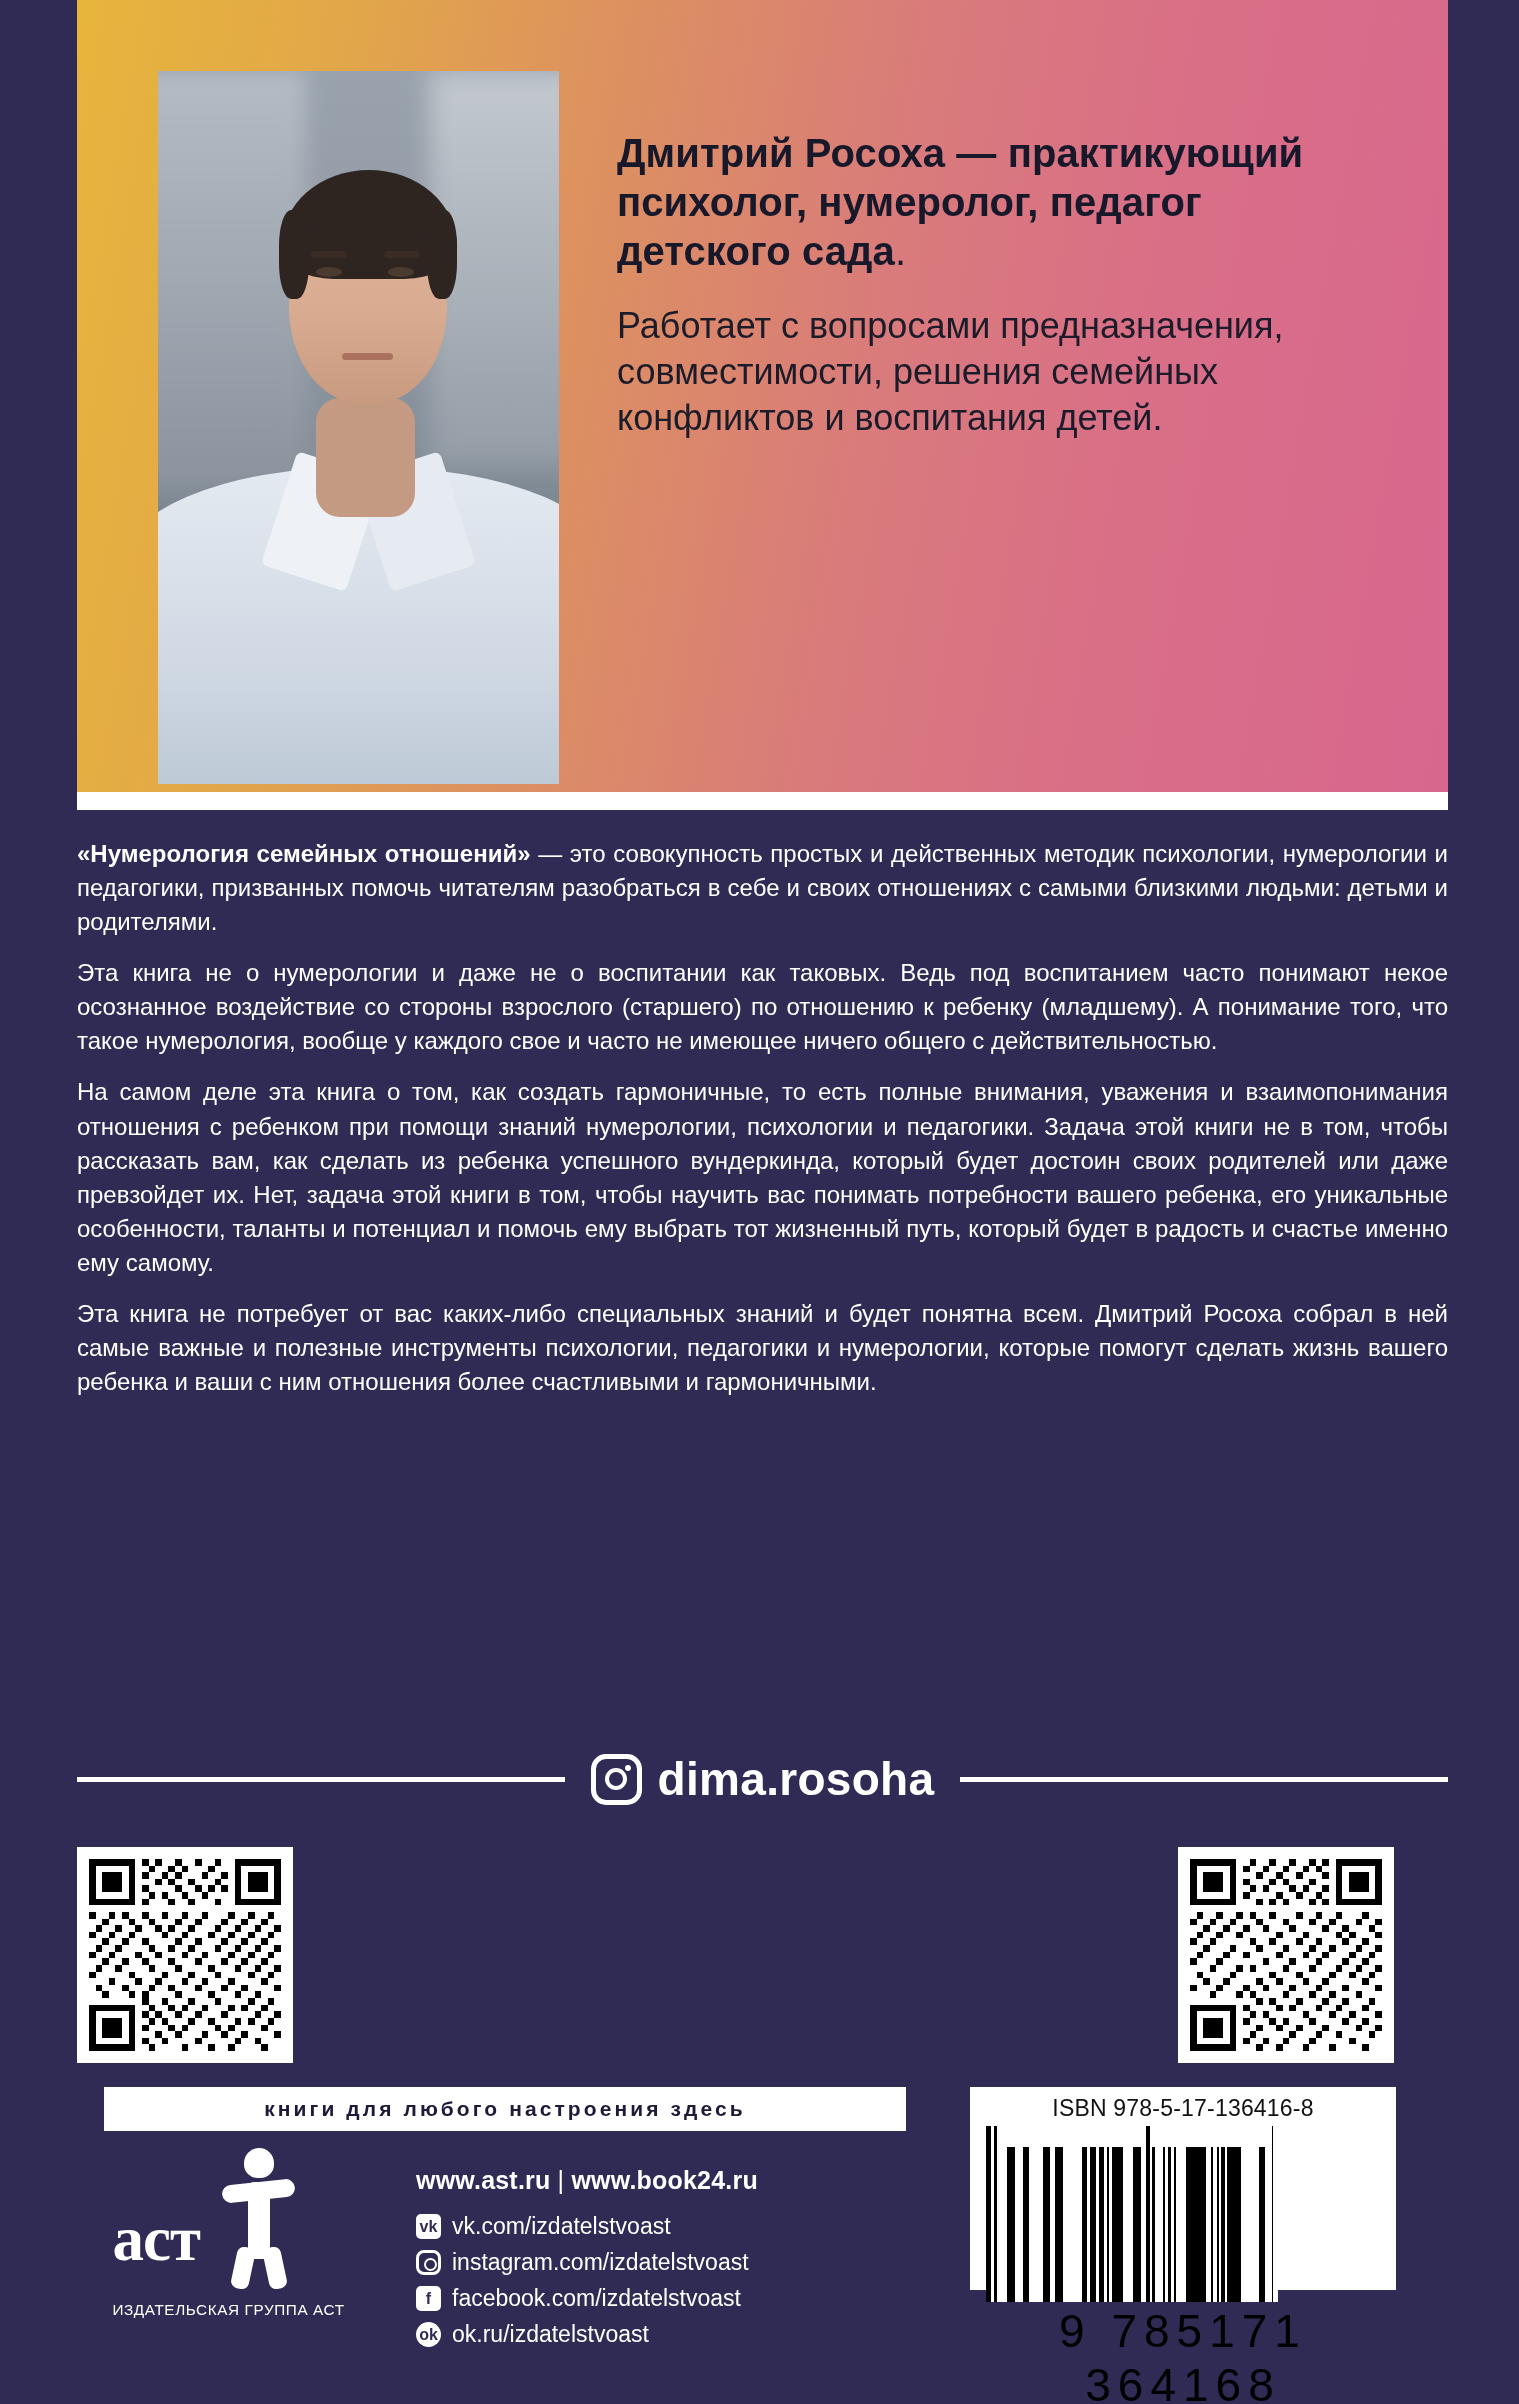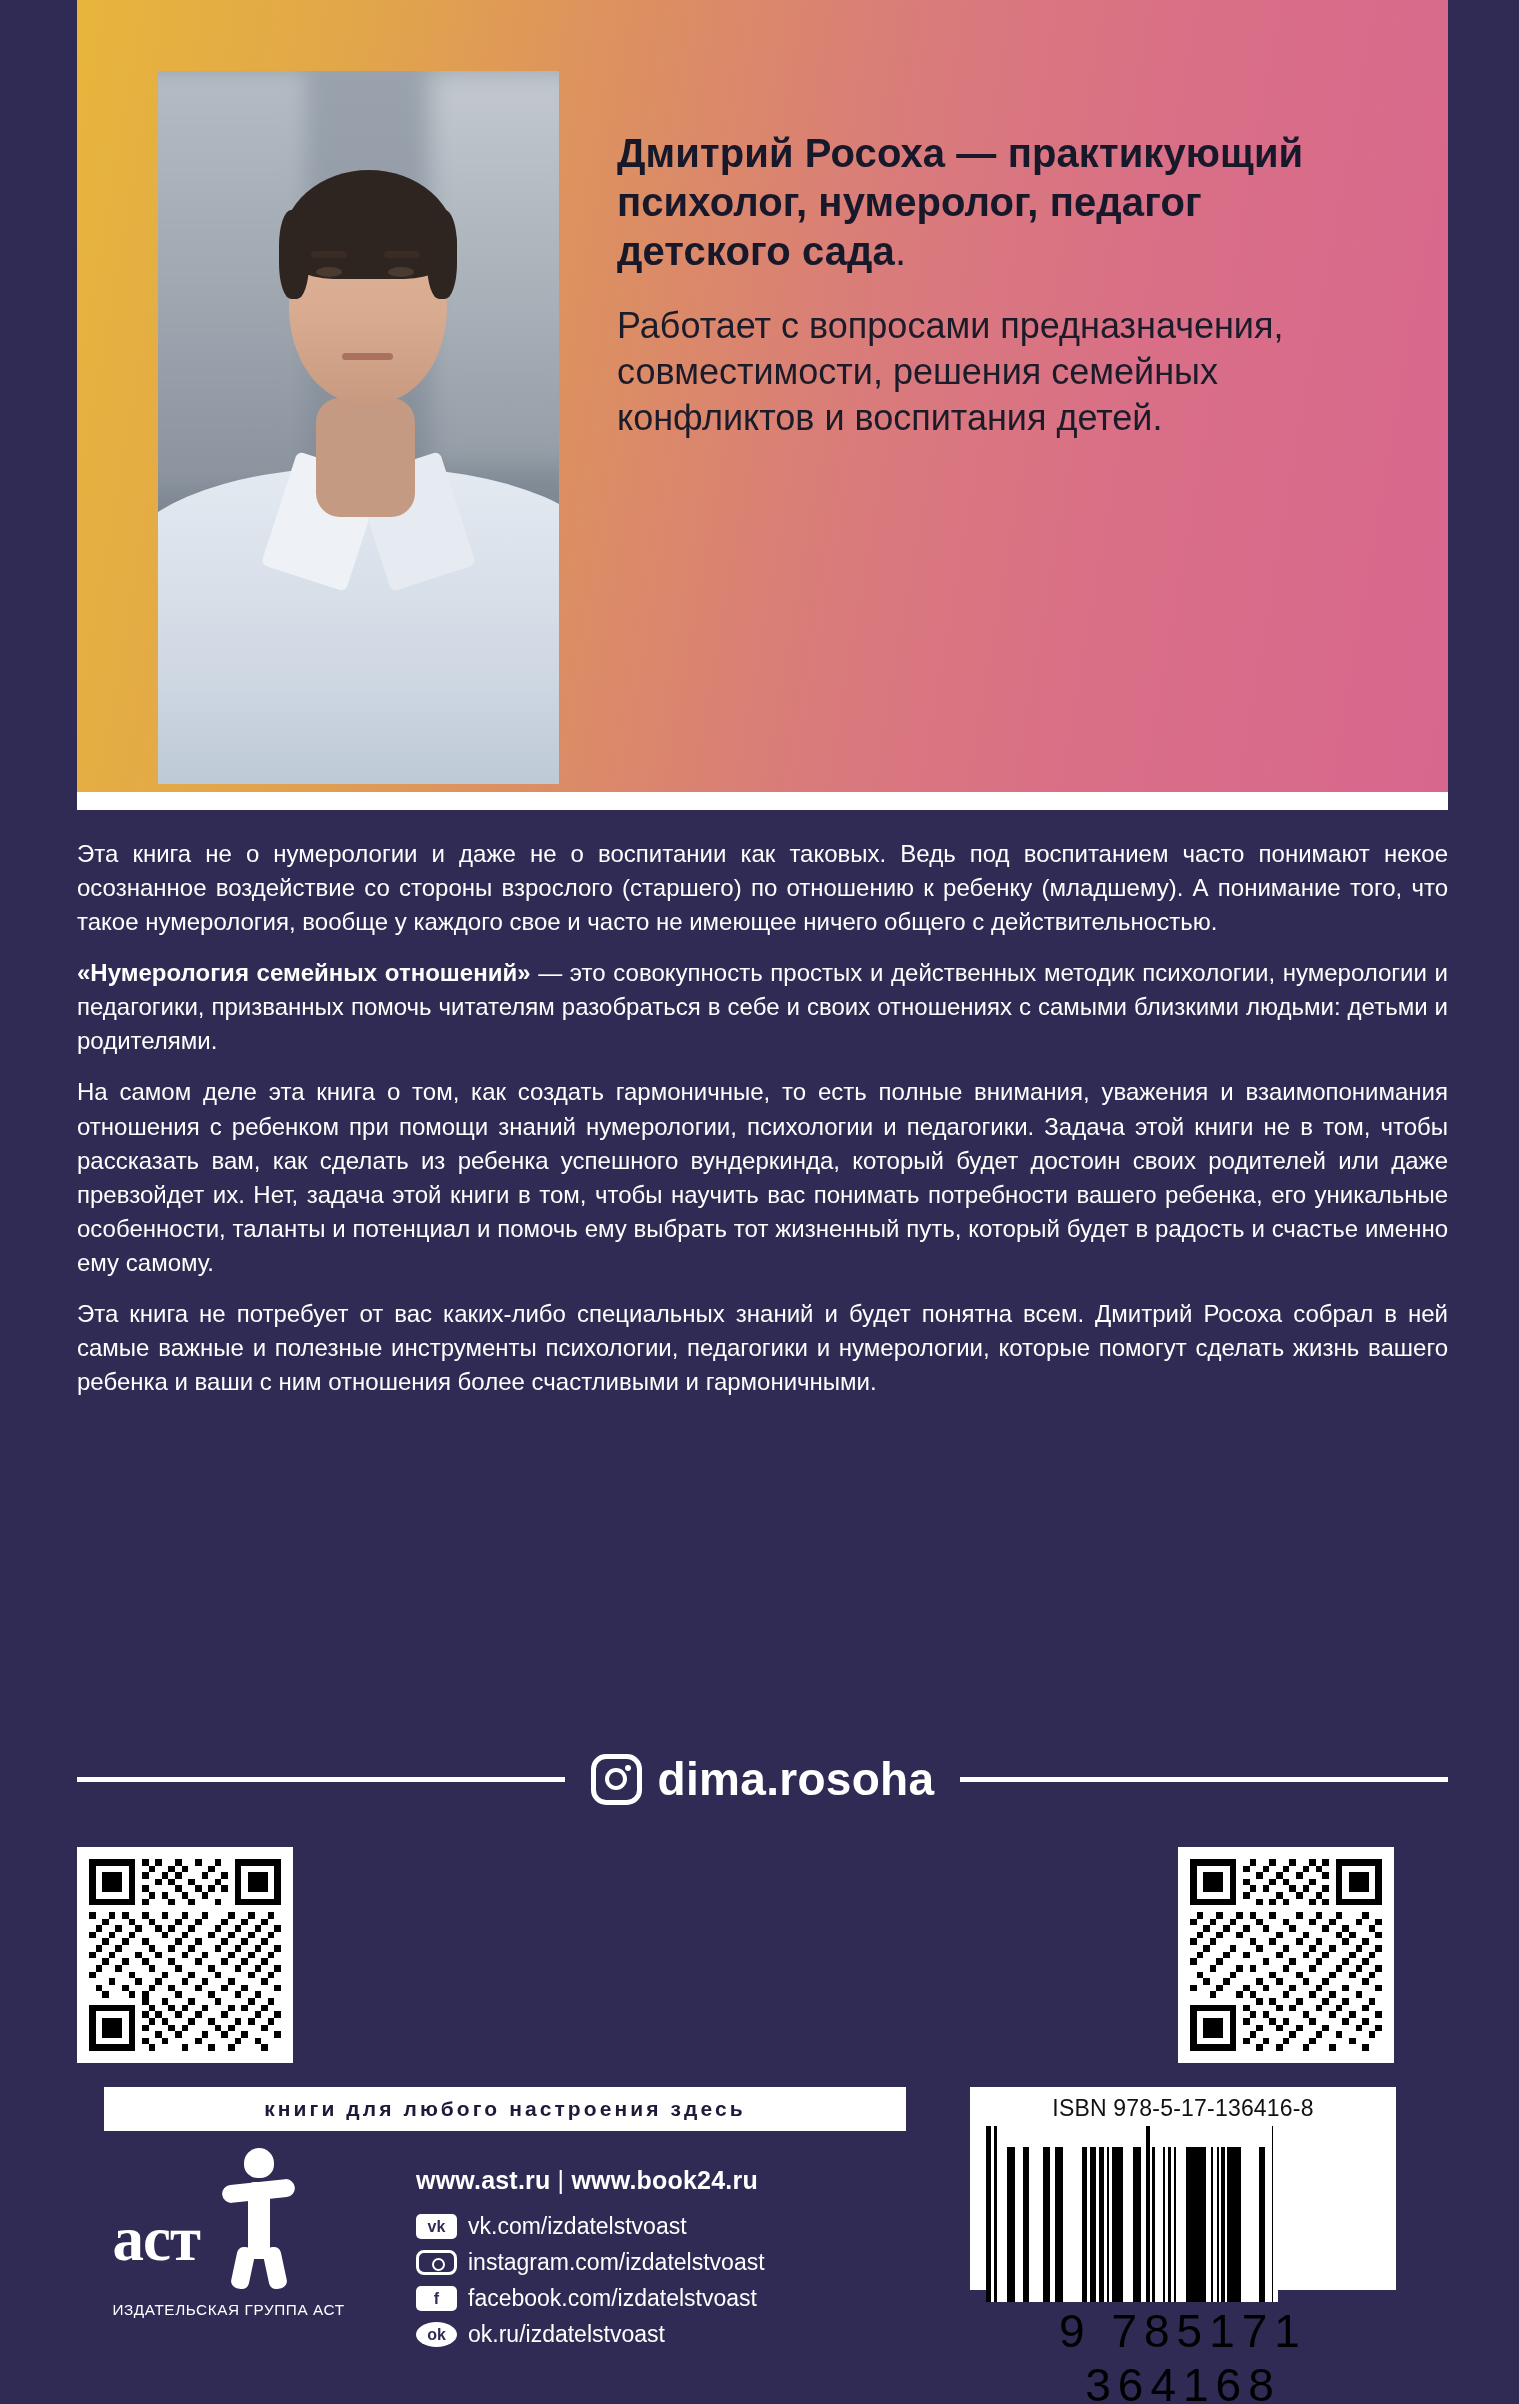--- a/index.html
+++ b/index.html
@@ -370,21 +370,21 @@
   .contacts .sites .sep { font-weight: 400; }
   .social {
     display: flex;
     align-items: center;
     gap: 11px;
     margin-bottom: 9px;
     font-size: 23px;
   }
   .social .txt .b { font-weight: 400; }
   .sicon {
-    width: 41px;
+    width: 25px;
     height: 25px;
     flex: 0 0 auto;
     background: #ffffff;
     color: #2f2b55;
     border-radius: 5px;
     font-size: 16px;
     font-weight: 700;
     display: flex;
     align-items: center;
     justify-content: center;
@@ -476,22 +476,22 @@
 
     <div class="banner-text">
       <p class="banner-head"><span>Дмитрий Росоха — практикующий психолог, нумеролог, педагог детского сада</span><span class="reg">.</span></p>
       <p class="banner-sub">Работает с вопросами предназначения, совместимости, решения семейных конфликтов и воспитания детей.</p>
     </div>
   </div>
 
   <div class="white-rule"></div>
 
   <div class="body-copy">
+    <p><b>«Нумерология семейных отношений»</b><span> — это совокупность простых и действенных методик психологии, нумерологии и педагогики, призванных помочь читателям разобраться в себе и своих отношениях с самыми близкими людьми: детьми и родителями.</span></p>
     <p>Эта книга не о нумерологии и даже не о воспитании как таковых. Ведь под воспитанием часто понимают некое осознанное воздействие со стороны взрослого (старшего) по отношению к ребенку (младшему). А понимание того, что такое нумерология, вообще у каждого свое и часто не имеющее ничего общего с действительностью.</p>
-    <p><b>«Нумерология семейных отношений»</b><span> — это совокупность простых и действенных методик психологии, нумерологии и педагогики, призванных помочь читателям разобраться в себе и своих отношениях с самыми близкими людьми: детьми и родителями.</span></p>
     <p>На самом деле эта книга о том, как создать гармоничные, то есть полные внимания, уважения и взаимопонимания отношения с ребенком при помощи знаний нумерологии, психологии и педагогики. Задача этой книги не в том, чтобы рассказать вам, как сделать из ребенка успешного вундеркинда, который будет достоин своих родителей или даже превзойдет их. Нет, задача этой книги в том, чтобы научить вас понимать потребности вашего ребенка, его уникальные особенности, таланты и потенциал и помочь ему выбрать тот жизненный путь, который будет в радость и счастье именно ему самому.</p>
     <p>Эта книга не потребует от вас каких-либо специальных знаний и будет понятна всем. Дмитрий Росоха собрал в ней самые важные и полезные инструменты психологии, педагогики и нумерологии, которые помогут сделать жизнь вашего ребенка и ваши с ним отношения более счастливыми и гармоничными.</p>
   </div>
 
   <div class="insta-row">
     <div class="insta-line"></div>
     <div class="insta-mid">
       <div class="insta-glyph"></div>
       <div class="insta-handle">dima.rosoha</div>
     </div>

